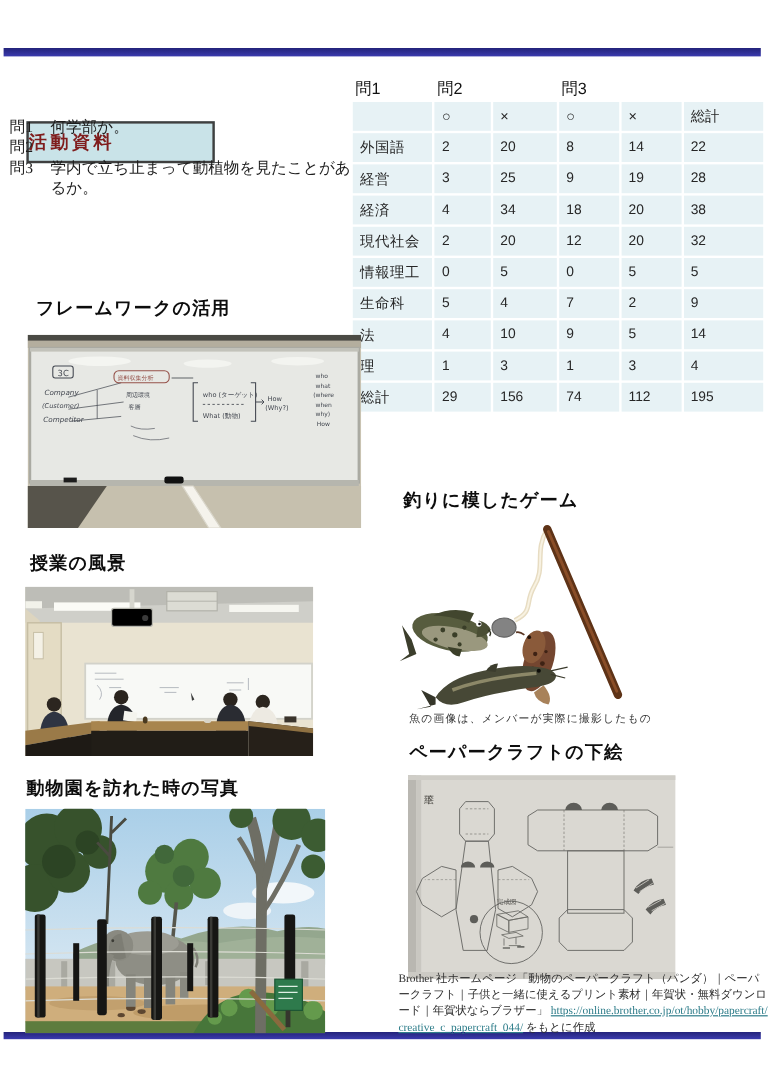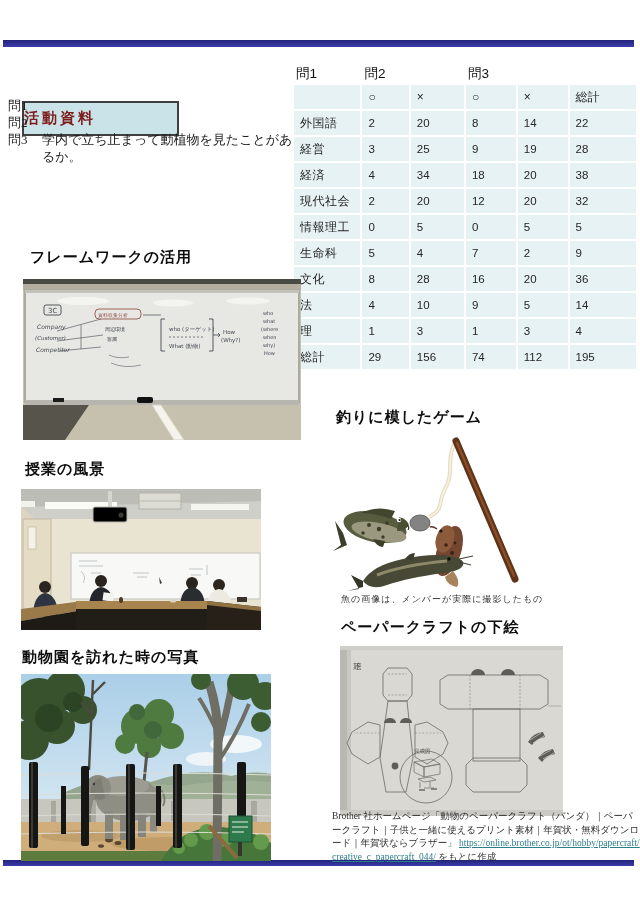--- a/index.html
+++ b/index.html
@@ -63,20 +63,21 @@
 <div class="abs bar" id="bottom-bar"></div>
 
 <div class="abs" id="title-box">
   <span>活動資料</span>
 </div>
 
 <div class="abs" id="intro">
   <div id="question-list">
       <div class="q-row">
         <span class="q-label">問1</span>
+        <span class="q-text">何学部か。</span>
       </div>
       <div class="q-row">
         <span class="q-label">問2</span>
       </div>
       <div class="q-row">
         <span class="q-label">問3</span>
         <span class="q-text">学内で立ち止まって動植物を見たことがあるか。</span>
       </div>
     </div>
 </div>
@@ -147,28 +148,20 @@
         <td>5</td>
         <td>5</td>
       </tr>
       <tr>
         <td class="rowlabel">生命科</td>
         <td>5</td>
         <td>4</td>
         <td>7</td>
         <td>2</td>
         <td>9</td>
-      </tr>
-      <tr>
-        <td class="rowlabel">文化</td>
-        <td>8</td>
-        <td>28</td>
-        <td>16</td>
-        <td>20</td>
-        <td>36</td>
       </tr>
       <tr>
         <td class="rowlabel">法</td>
         <td>4</td>
         <td>10</td>
         <td>9</td>
         <td>5</td>
         <td>14</td>
       </tr>
       <tr>

